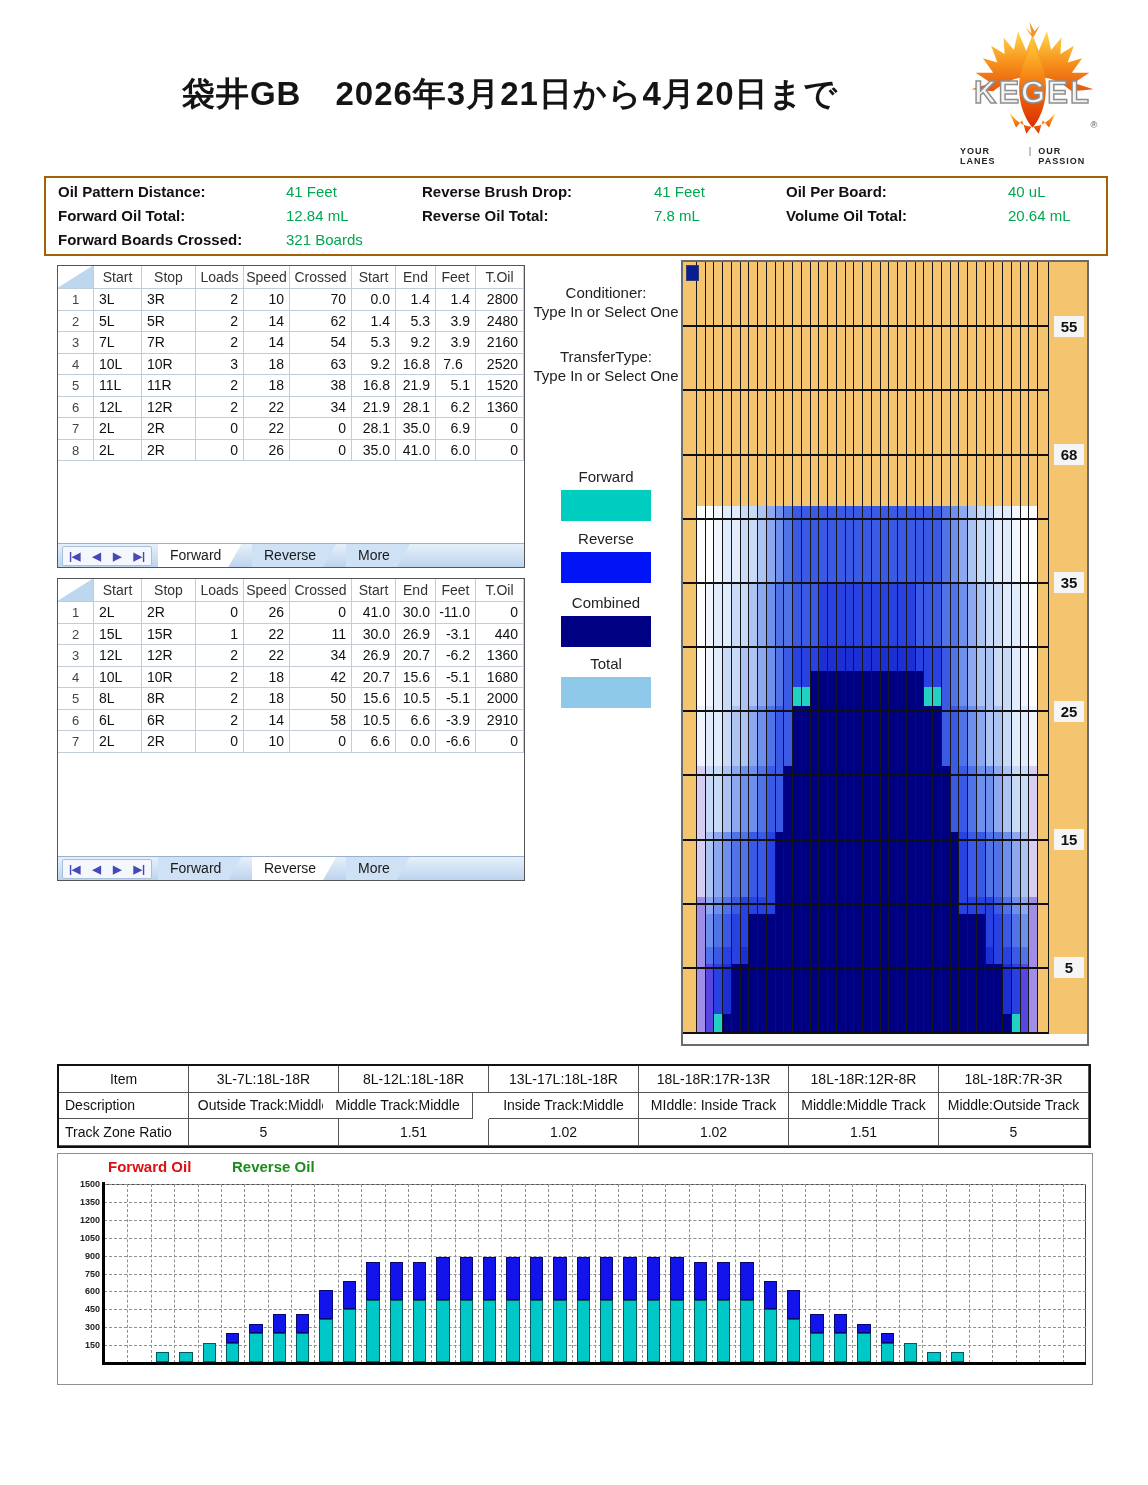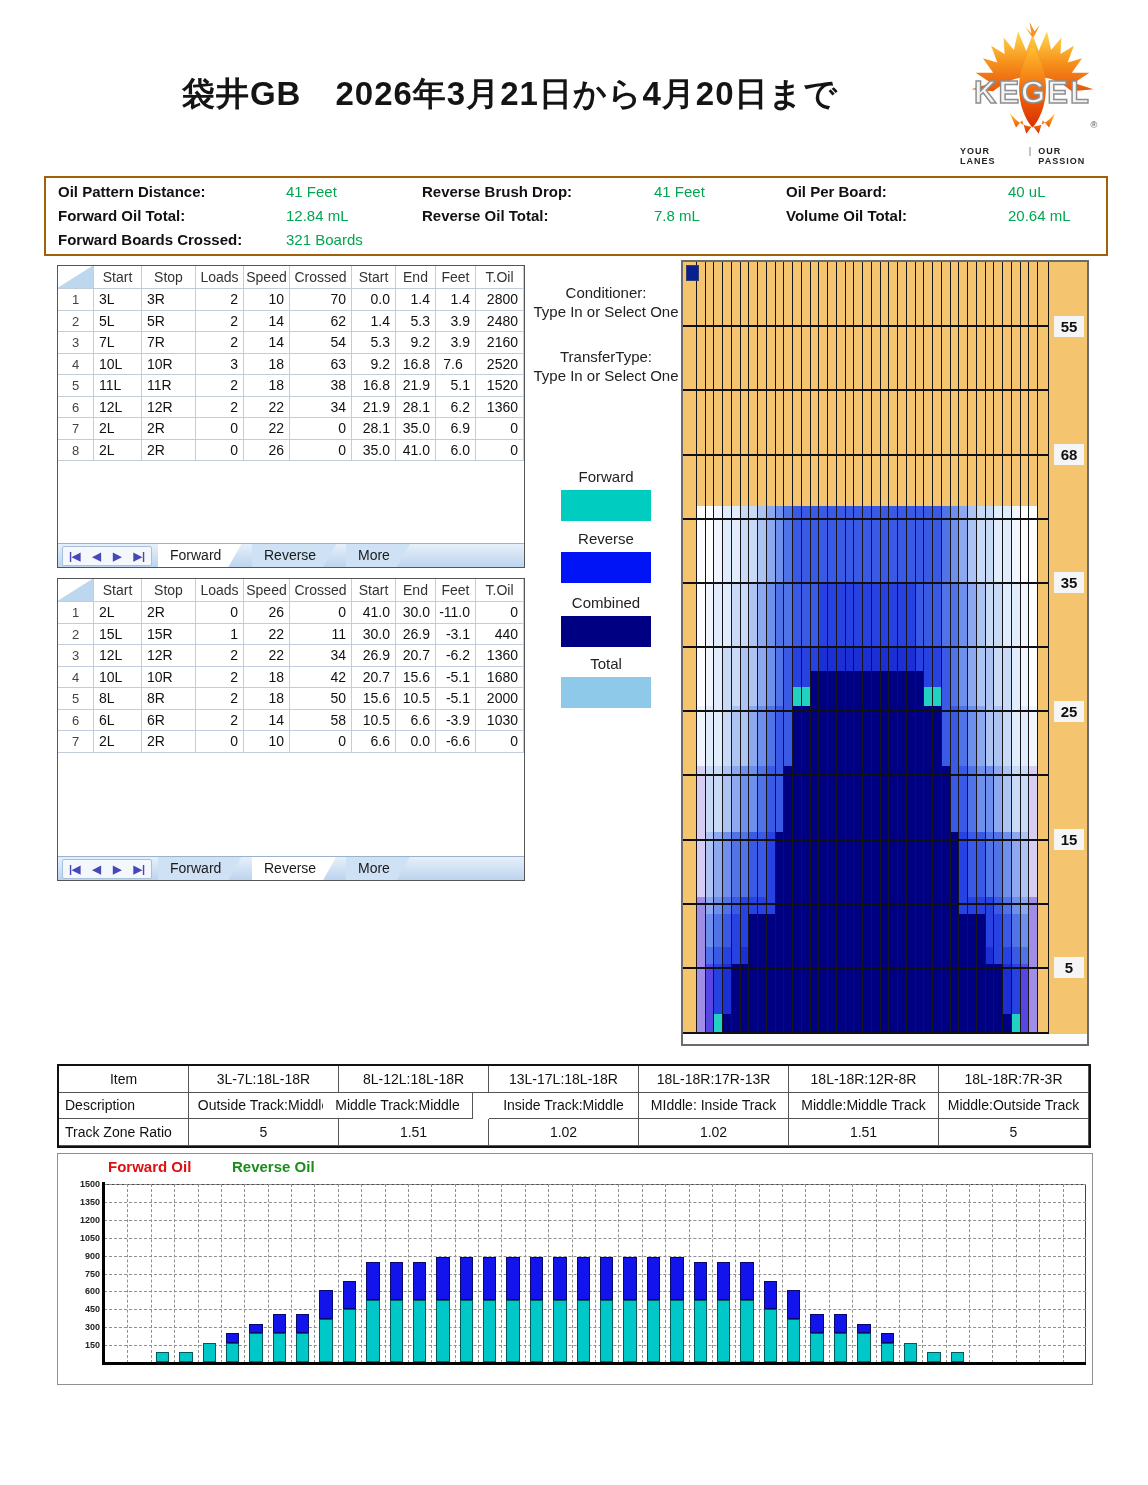--- a/index.html
+++ b/index.html
@@ -286,21 +286,21 @@
       <div class="sh-cell" style="left: 418px; top: 109px; width: 48px; height: 21.5px; line-height: 21.5px; text-align: right; padding: 0px 5px 0px 0px;">2000</div>
       <div class="sh-cell sh-num" style="left: 0px; top: 130.5px; width: 36px; height: 21.5px; line-height: 21.5px;">6</div>
       <div class="sh-cell" style="left: 36px; top: 130.5px; width: 48px; height: 21.5px; line-height: 21.5px; text-align: left; padding: 0px 0px 0px 5px;">6L</div>
       <div class="sh-cell" style="left: 84px; top: 130.5px; width: 54px; height: 21.5px; line-height: 21.5px; text-align: left; padding: 0px 0px 0px 5px;">6R</div>
       <div class="sh-cell" style="left: 138px; top: 130.5px; width: 48px; height: 21.5px; line-height: 21.5px; text-align: right; padding: 0px 5px 0px 0px;">2</div>
       <div class="sh-cell" style="left: 186px; top: 130.5px; width: 46px; height: 21.5px; line-height: 21.5px; text-align: right; padding: 0px 5px 0px 0px;">14</div>
       <div class="sh-cell" style="left: 232px; top: 130.5px; width: 62px; height: 21.5px; line-height: 21.5px; text-align: right; padding: 0px 5px 0px 0px;">58</div>
       <div class="sh-cell" style="left: 294px; top: 130.5px; width: 44px; height: 21.5px; line-height: 21.5px; text-align: right; padding: 0px 5px 0px 0px;">10.5</div>
       <div class="sh-cell" style="left: 338px; top: 130.5px; width: 40px; height: 21.5px; line-height: 21.5px; text-align: right; padding: 0px 5px 0px 0px;">6.6</div>
       <div class="sh-cell" style="left: 378px; top: 130.5px; width: 40px; height: 21.5px; line-height: 21.5px; text-align: right; padding: 0px 5px 0px 0px;">-3.9</div>
-      <div class="sh-cell" style="left: 418px; top: 130.5px; width: 48px; height: 21.5px; line-height: 21.5px; text-align: right; padding: 0px 5px 0px 0px;">1030</div>
+      <div class="sh-cell" style="left: 418px; top: 130.5px; width: 48px; height: 21.5px; line-height: 21.5px; text-align: right; padding: 0px 5px 0px 0px;">2910</div>
       <div class="sh-cell sh-num" style="left: 0px; top: 152px; width: 36px; height: 21.5px; line-height: 21.5px;">7</div>
       <div class="sh-cell" style="left: 36px; top: 152px; width: 48px; height: 21.5px; line-height: 21.5px; text-align: left; padding: 0px 0px 0px 5px;">2L</div>
       <div class="sh-cell" style="left: 84px; top: 152px; width: 54px; height: 21.5px; line-height: 21.5px; text-align: left; padding: 0px 0px 0px 5px;">2R</div>
       <div class="sh-cell" style="left: 138px; top: 152px; width: 48px; height: 21.5px; line-height: 21.5px; text-align: right; padding: 0px 5px 0px 0px;">0</div>
       <div class="sh-cell" style="left: 186px; top: 152px; width: 46px; height: 21.5px; line-height: 21.5px; text-align: right; padding: 0px 5px 0px 0px;">10</div>
       <div class="sh-cell" style="left: 232px; top: 152px; width: 62px; height: 21.5px; line-height: 21.5px; text-align: right; padding: 0px 5px 0px 0px;">0</div>
       <div class="sh-cell" style="left: 294px; top: 152px; width: 44px; height: 21.5px; line-height: 21.5px; text-align: right; padding: 0px 5px 0px 0px;">6.6</div>
       <div class="sh-cell" style="left: 338px; top: 152px; width: 40px; height: 21.5px; line-height: 21.5px; text-align: right; padding: 0px 5px 0px 0px;">0.0</div>
       <div class="sh-cell" style="left: 378px; top: 152px; width: 40px; height: 21.5px; line-height: 21.5px; text-align: right; padding: 0px 5px 0px 0px;">-6.6</div>
       <div class="sh-cell" style="left: 418px; top: 152px; width: 48px; height: 21.5px; line-height: 21.5px; text-align: right; padding: 0px 5px 0px 0px;">0</div>

